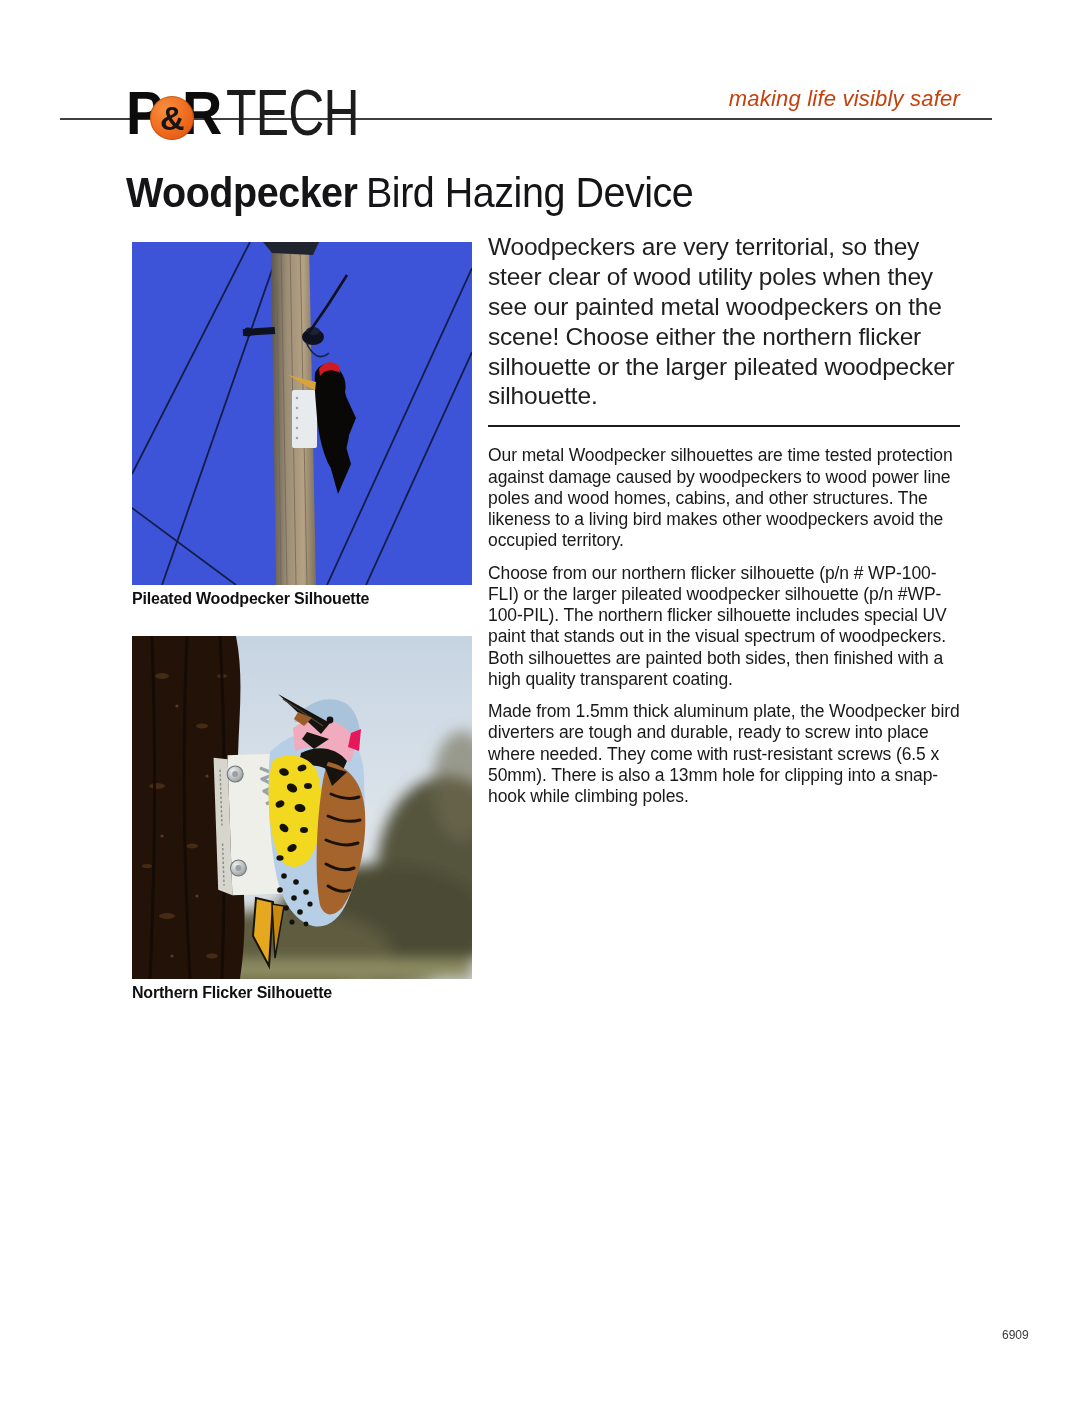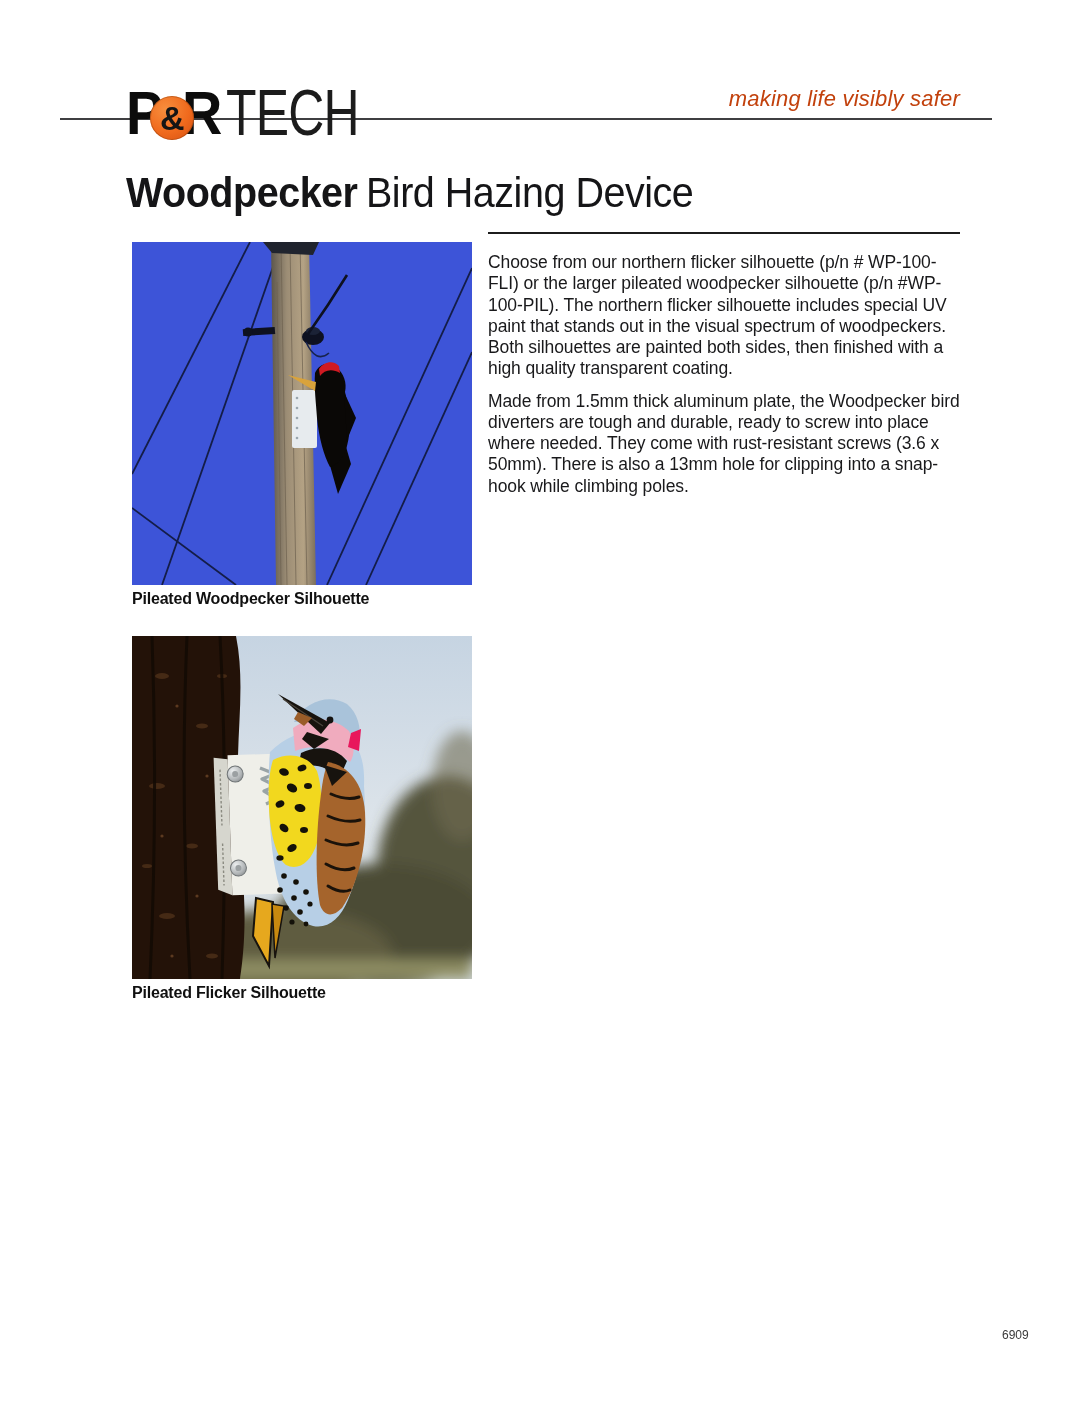--- a/index.html
+++ b/index.html
@@ -293,25 +293,27 @@
               <circle cx="162" cy="262" r="2.8"></circle>
             <circle cx="174" cy="256" r="2.8"></circle>
               <circle cx="154" cy="272" r="2.8"></circle>
             <circle cx="168" cy="276" r="2.8"></circle>
               <circle cx="178" cy="268" r="2.6"></circle>
             <circle cx="160" cy="286" r="2.6"></circle>
               <circle cx="174" cy="288" r="2.4"></circle>
           </g>
         </g>
       </svg>
-      <figcaption>Pileated Flicker Silhouette</figcaption>
+      <figcaption>Northern Flicker Silhouette</figcaption>
     </figure>
   </div>
 
   <div class="col-right">
+    <p class="intro">Woodpeckers are very territorial, so they steer clear of wood utility poles when they see our painted metal woodpeckers on the scene! Choose either the northern flicker silhouette or the larger pileated woodpecker silhouette.</p>
     <hr class="intro-rule">
+    <p class="body-p">Our metal Woodpecker silhouettes are time tested protection against damage caused by woodpeckers to wood power line poles and wood homes, cabins, and other structures. The likeness to a living bird makes other woodpeckers avoid the occupied territory.</p>
     <p class="body-p">Choose from our northern flicker silhouette (p/n # WP-100-FLI) or the larger pileated woodpecker silhouette (p/n #WP-100-PIL). The northern flicker silhouette includes special UV paint that stands out in the visual spectrum of woodpeckers. Both silhouettes are painted both sides, then finished with a high quality transparent coating.</p>
-    <p class="body-p">Made from 1.5mm thick aluminum plate, the Woodpecker bird diverters are tough and durable, ready to screw into place where needed. They come with rust-resistant screws (3.6 x 50mm). There is also a 13mm hole for clipping into a snap-hook while climbing poles.</p>
+    <p class="body-p">Made from 1.5mm thick aluminum plate, the Woodpecker bird diverters are tough and durable, ready to screw into place where needed. They come with rust-resistant screws (6.5 x 50mm). There is also a 13mm hole for clipping into a snap-hook while climbing poles.</p>
   </div>
 
   <div class="page-number">6909</div>
 
 </div>
 
 </body></html>

